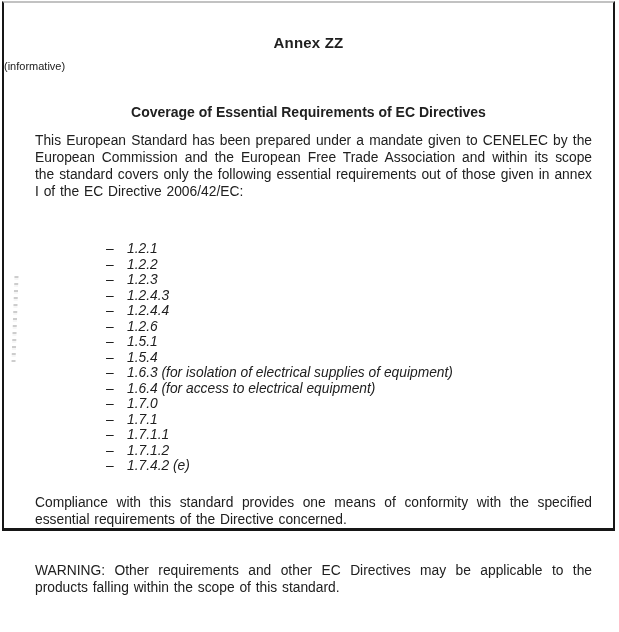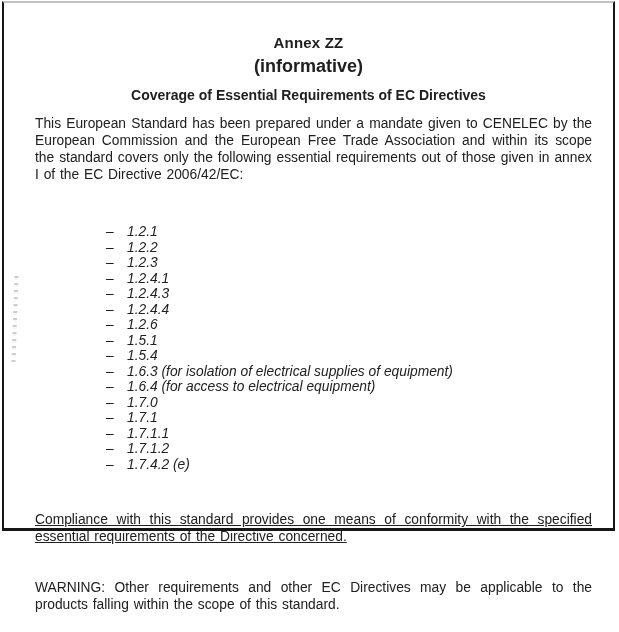--- a/index.html
+++ b/index.html
@@ -31,27 +31,26 @@
   .title {
     margin-top: 31px;
     text-align: center;
     font-size: 15px;
     line-height: 17px;
     font-weight: bold;
     letter-spacing: 0.2px;
   }
   .subtitle {
     margin-top: 7px;
-    text-align: center;
-    font-size: 18px;
+    font-size: 11px;
     line-height: 16px;
-    font-weight: bold;
+    font-weight: normal;
   }
   .heading {
-    margin-top: 13px;
+    margin-top: 30px;
     text-align: center;
     font-size: 14px;
     line-height: 16px;
     font-weight: bold;
   }
   .para {
     font-size: 13.8px;
     line-height: 17px;
     text-align: justify;
     padding: 0 21px 0 31px;
@@ -68,22 +67,21 @@
   }
   .req-item {
     line-height: 15.5px;
     white-space: nowrap;
   }
   .req-dash {
     display: inline-block;
     width: 21px;
   }
   .compliance {
-    margin-top: 39px;
-    text-decoration: underline;
+    margin-top: 20px;
   }
   .warning {
     margin-top: 34px;
   }
   .scan-artifact {
     position: absolute;
     left: 13px;
     top: 276px;
     width: 4px;
     height: 86px;
@@ -118,23 +116,20 @@
   <div class="req-item">
       <span class="req-dash">–</span><span class="req-label">1.2.1</span>
     </div>
       <div class="req-item">
       <span class="req-dash">–</span><span class="req-label">1.2.2</span>
     </div>
       <div class="req-item">
       <span class="req-dash">–</span><span class="req-label">1.2.3</span>
     </div>
       <div class="req-item">
-      <span class="req-dash">–</span><span class="req-label">1.2.4.1</span>
-    </div>
-      <div class="req-item">
       <span class="req-dash">–</span><span class="req-label">1.2.4.3</span>
     </div>
       <div class="req-item">
       <span class="req-dash">–</span><span class="req-label">1.2.4.4</span>
     </div>
       <div class="req-item">
       <span class="req-dash">–</span><span class="req-label">1.2.6</span>
     </div>
       <div class="req-item">
       <span class="req-dash">–</span><span class="req-label">1.5.1</span>

